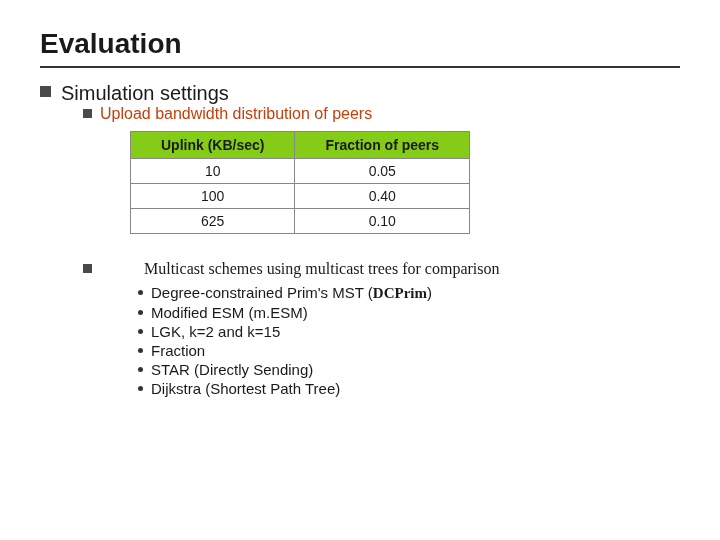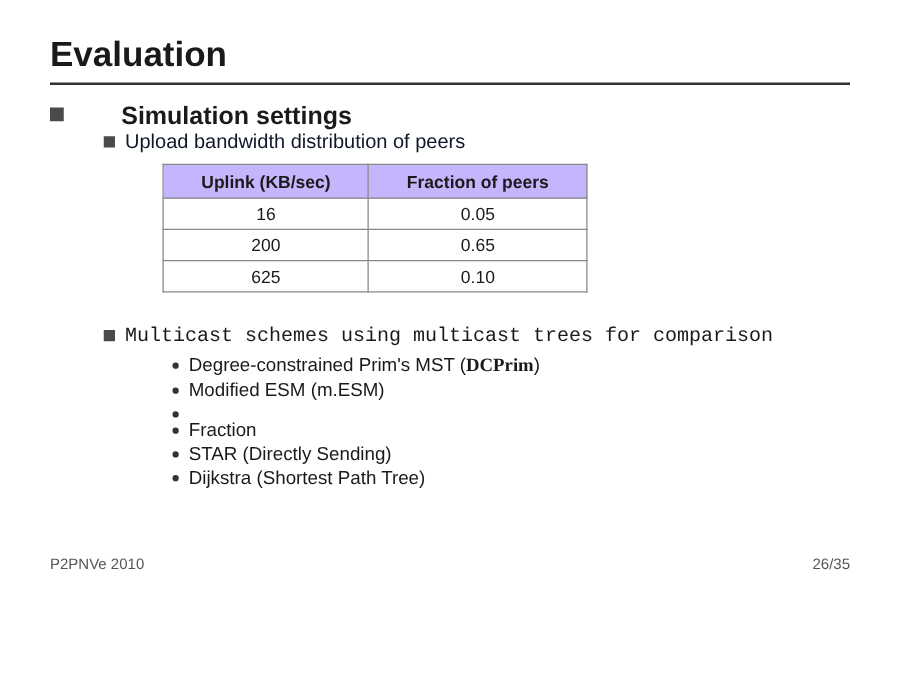--- a/index.html
+++ b/index.html
@@ -67,67 +67,67 @@
       flex-shrink: 0;
     }
 
     .section-content {
       flex: 1;
     }
 
     .section-label {
       font-size: 20px;
       font-family: 'Arial', sans-serif;
-      font-weight: bold;
-      color: #1a1a1a;
-      margin-left: 36px;
+      font-weight: normal;
+      color: #1a1a1a;
     }
 
     .sub-section-label {
       font-size: 16px;
       font-family: 'Arial', sans-serif;
-      color: #0f172a;
+      color: #c2410c;
       margin-bottom: 8px;
     }
 
     .subsection-wrapper {
       margin-left: 22px;
       margin-bottom: 12px;
     }
 
     
     .data-table {
       border-collapse: collapse;
       margin-left: 30px;
       margin-bottom: 14px;
       font-size: 14px;
       font-family: 'Arial', sans-serif;
     }
 
     .data-table th {
       border: 1px solid #888;
       padding: 5px 30px;
-      background: #c4b5fd;
+      background: #84cc16;
       font-weight: bold;
       text-align: center;
       font-size: 14px;
     }
 
     .data-table td {
       border: 1px solid #888;
       padding: 4px 30px;
       text-align: center;
       font-size: 14px;
     }
 
     .multicast-header {
       font-size: 16px;
-      font-family: Liberation Mono, monospace;
+      font-family: Liberation Serif, serif;
       color: #1a1a1a;
       margin-bottom: 6px;
+      margin-left: 44px;
     }
 
     .bullet-list {
       margin-left: 38px;
       list-style: none;
     }
 
     .bullet-list li {
       display: flex;
       align-items: flex-start;
@@ -185,26 +185,26 @@
 
             <table class="data-table">
               <thead>
                 <tr>
                   <th>Uplink (KB/sec)</th>
                   <th>Fraction of peers</th>
                 </tr>
               </thead>
               <tbody>
                 <tr>
-                  <td>16</td>
+                  <td>10</td>
                   <td>0.05</td>
                 </tr>
                 <tr>
-                  <td>200</td>
-                  <td>0.65</td>
+                  <td>100</td>
+                  <td>0.40</td>
                 </tr>
                 <tr>
                   <td>625</td>
                   <td>0.10</td>
                 </tr>
               </tbody>
             </table>
           </div>
         </div>
       </div>
@@ -218,20 +218,21 @@
               <li>
                 <span class="dot-bullet"></span>
                 <span>Degree-constrained Prim's MST (<span class="bold-text">DCPrim</span>)</span>
               </li>
               <li>
                 <span class="dot-bullet"></span>
                 <span>Modified ESM (m.ESM)</span>
               </li>
               <li>
                 <span class="dot-bullet"></span>
+                <span>LGK, k=2 and k=15</span>
               </li>
               <li>
                 <span class="dot-bullet"></span>
                 <span>Fraction</span>
               </li>
               <li>
                 <span class="dot-bullet"></span>
                 <span>STAR (Directly Sending)</span>
               </li>
               <li>
@@ -239,17 +240,13 @@
                 <span>Dijkstra (Shortest Path Tree)</span>
               </li>
             </ul>
           </div>
         </div>
       </div>
 
     </div>
   </div>
 
-  <div class="footer">
-    <span>P2PNVe 2010</span>
-    <span>26/35</span>
-  </div>
 </div>
 
 </body></html>

